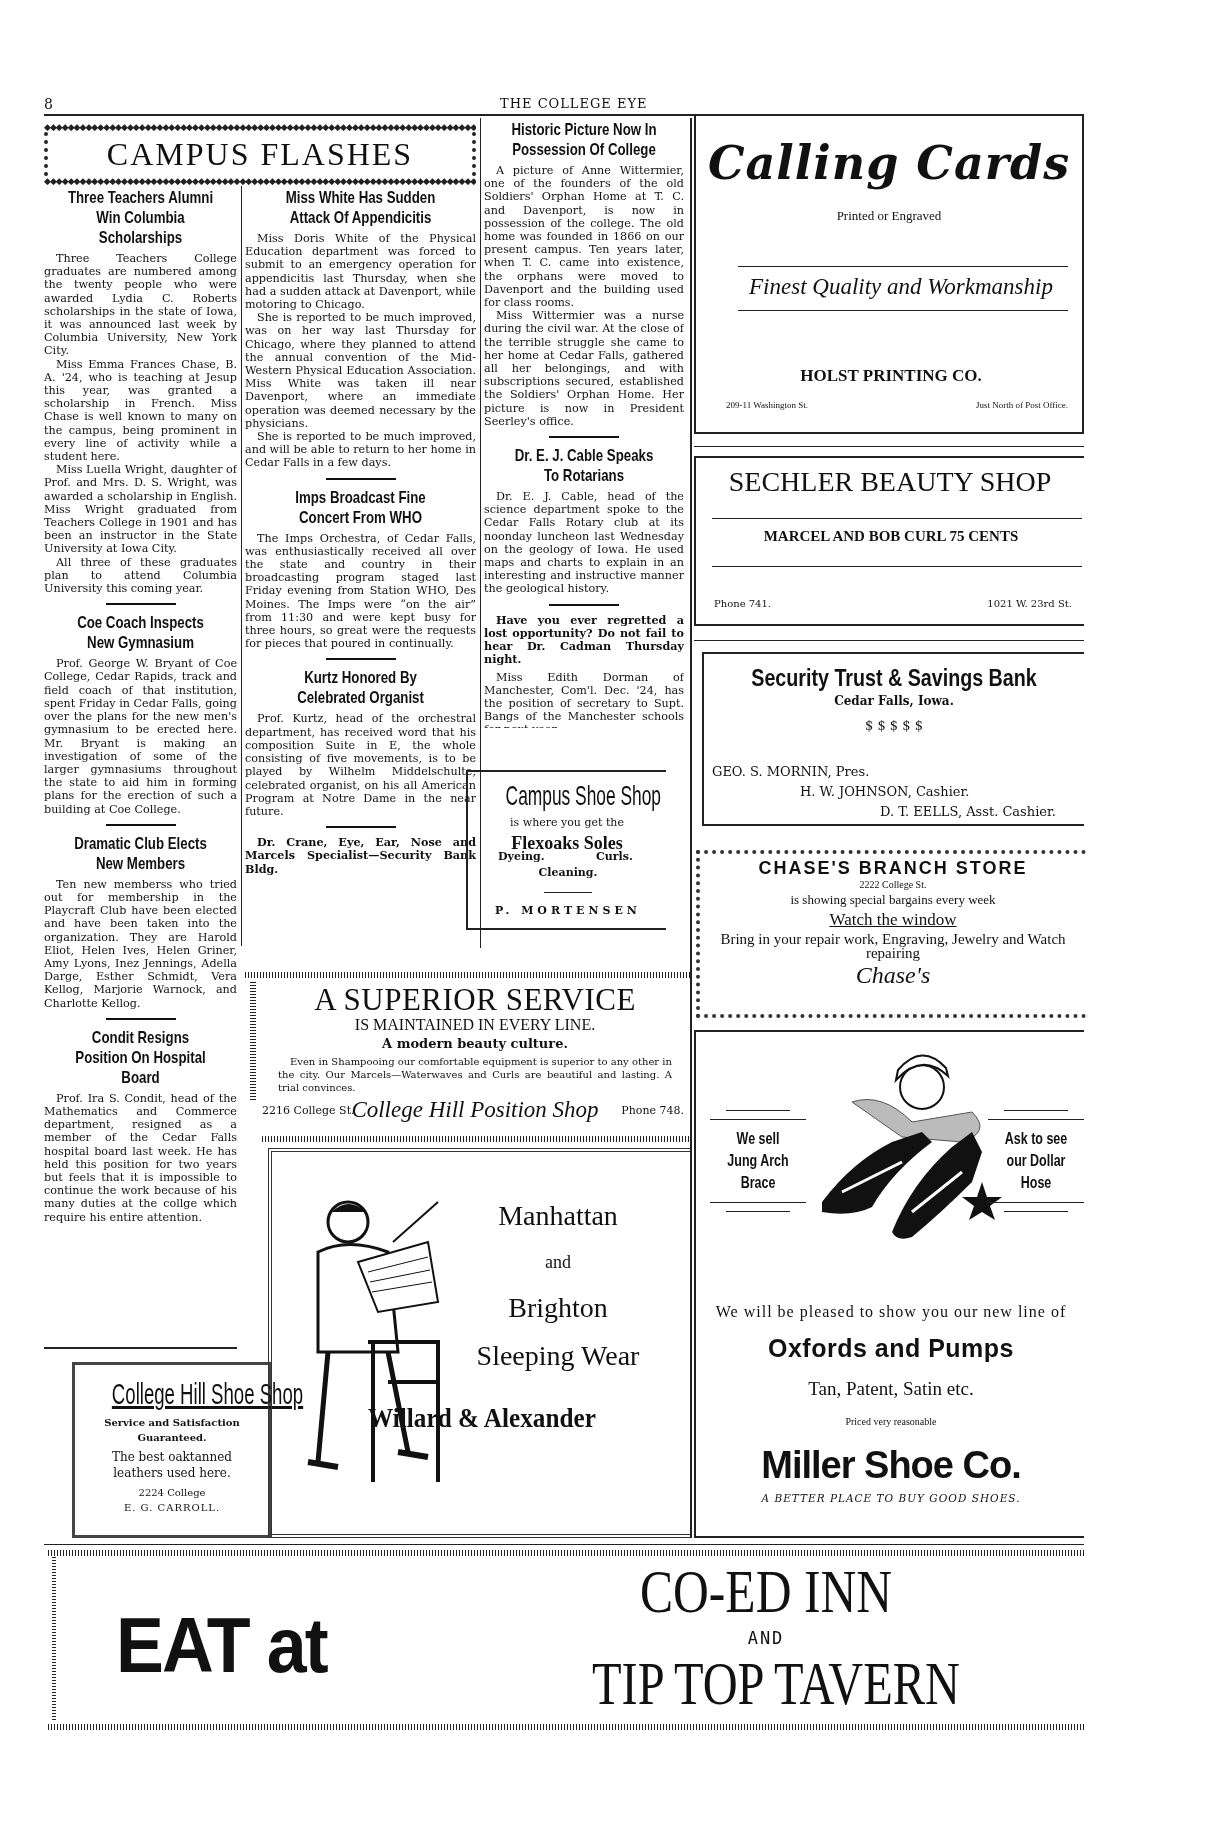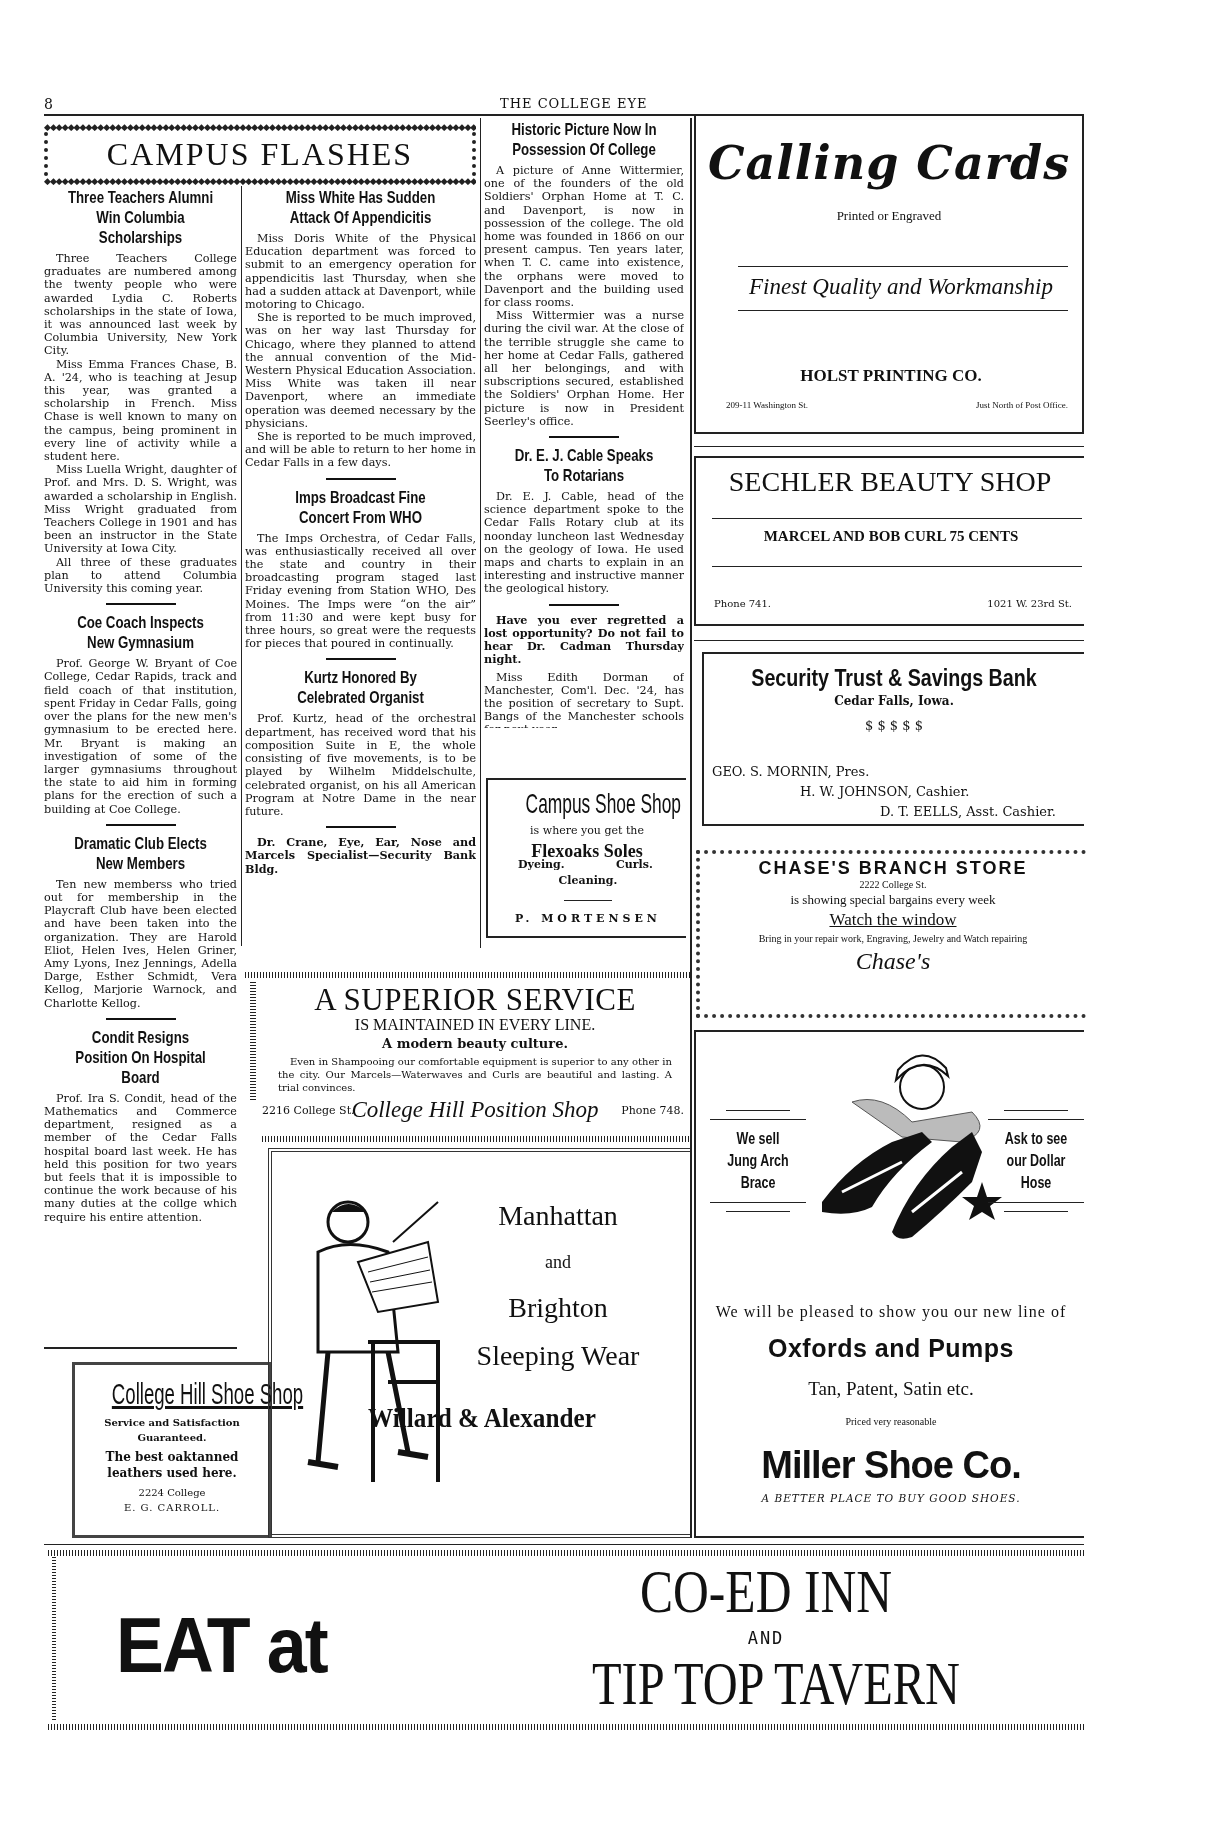--- a/index.html
+++ b/index.html
@@ -62,21 +62,21 @@
     <p class="body-text">Prof. Ira S. Condit, head of the Mathematics and Commerce department, resigned as a member of the Cedar Falls hospital board last week. He has held this position for two years but feels that it is impossible to continue the work because of his many duties at the collge which require his entire attention.</p>
   </article>
 
 </div>
 <div class="hline" style="left:44px;top:1347px;width:193px;height:2px;"></div>
 
 <div class="box" style="left:72px;top:1362px;width:200px;height:176px;border:3px solid #444;">
   <div class="center" style="font-family:'Liberation Sans',sans-serif;font-size:30px;margin-top:12px;transform:scaleX(0.62);white-space:nowrap;text-decoration:underline;">College Hill Shoe Shop</div>
   <div class="center" style="font-size:10px;font-weight:bold;margin-top:6px;">Service and Satisfaction</div>
   <div class="center" style="font-size:10px;font-weight:bold;margin-top:4px;">Guaranteed.</div>
-  <div class="center" style="font-size:12px;font-weight:bold;margin:6px 14px 0;line-height:16px;">The best oaktanned leathers used here.</div>
+  <div class="center" style="font-size:12px;font-weight:normal;margin:6px 14px 0;line-height:16px;">The best oaktanned leathers used here.</div>
   <div class="center" style="font-size:10px;margin-top:6px;">2224 College</div>
   <div class="center" style="font-size:10px;margin-top:4px;letter-spacing:1px;">E. G. CARROLL.</div>
 </div>
 
 <div class="col" style="left:245px;top:186px;width:231px;height:760px;">
   <article>
     <div class="head" style="margin-top:2px;">Miss White Has Sudden Attack Of Appendicitis</div>
     <p class="body-text">Miss Doris White of the Physical Education department was forced to submit to an emergency operation for appendicitis last Thursday, when she had a sudden attack at Davenport, while motoring to Chicago.</p>
     <p class="body-text">She is reported to be much improved, was on her way last Thursday for Chicago, where they planned to attend the annual convention of the Mid-Western Physical Education Association. Miss White was taken ill near Davenport, where an immediate operation was deemed necessary by the physicians.</p>
     <p class="body-text">She is reported to be much improved, and will be able to return to her home in Cedar Falls in a few days.</p>
@@ -105,21 +105,21 @@
   <article>
     <div class="head">Dr. E. J. Cable Speaks To Rotarians</div>
     <p class="body-text">Dr. E. J. Cable, head of the science department spoke to the Cedar Falls Rotary club at its noonday luncheon last Wednesday on the geology of Iowa. He used maps and charts to explain in an interesting and instructive manner the geological history.</p>
     <div class="rule-short"></div>
     <p class="body-text" style="font-weight:bold;">Have you ever regretted a lost opportunity? Do not fail to hear Dr. Cadman Thursday night.</p>
     <p class="body-text" style="margin-top:4px;">Miss Edith Dorman of Manchester, Com'l. Dec. '24, has the position of secretary to Supt. Bangs of the Manchester schools for next year.</p>
 
   </article>
 </div>
 
-<div class="box" style="left:486px;top:770px;width:200px;height:160px;border-width:2px 0 2px 2px;margin-top:8px;">
+<div class="box" style="left:466px;top:770px;width:200px;height:160px;border-width:2px 0 2px 2px;">
   <div class="center" style="font-family:'Liberation Sans',sans-serif;font-size:28px;margin-top:8px;transform:scaleX(0.62);white-space:nowrap;">Campus Shoe Shop</div>
   <div class="center" style="font-size:11px;margin-top:4px;">is where you get the</div>
   <div class="center lserif" style="font-size:18px;font-weight:bold;margin-top:4px;">Flexoaks Soles</div>
   <div class="abs" style="left:30px;top:78px;font-size:11px;font-weight:bold;">Dyeing.</div>
   <div class="abs" style="left:128px;top:78px;font-size:11px;font-weight:bold;">Curls.</div>
   <div class="abs center" style="left:0;width:200px;top:94px;font-size:11px;font-weight:bold;">Cleaning.</div>
   <div class="abs" style="left:76px;top:120px;width:48px;height:1px;background:#222;"></div>
   <div class="abs center" style="left:0;width:200px;top:132px;font-size:11px;font-weight:bold;letter-spacing:4px;">P. MORTENSEN</div>
 </div>
 
@@ -184,21 +184,21 @@
   <div class="abs" style="left:8px;top:110px;font-size:13px;">GEO. S. MORNIN, Pres.</div>
   <div class="abs" style="left:96px;top:130px;font-size:13px;">H. W. JOHNSON, Cashier.</div>
   <div class="abs" style="left:176px;top:150px;font-size:13px;">D. T. EELLS, Asst. Cashier.</div>
 </div>
 
 <div class="abs" style="left:696px;top:850px;width:390px;height:168px;border:4px dotted #333;border-right:none;box-sizing:border-box;">
   <div class="center" style="font-family:'Liberation Sans',sans-serif;font-weight:bold;font-size:18px;letter-spacing:2px;margin-top:4px;">CHASE'S BRANCH STORE</div>
   <div class="center lserif" style="font-size:10px;">2222 College St.</div>
   <div class="center lserif" style="font-size:13px;margin-top:2px;">is showing special bargains every week</div>
   <div class="center lserif" style="font-size:17px;margin-top:2px;"><span style="text-decoration:underline;">Watch the window</span></div>
-  <div class="center lserif" style="font-size:10px;margin:2px 10px 0;line-height:14px;">Bring in your repair work, Engraving, Jewelry and Watch repairing</div>
+  <div class="center lserif" style="font-size:15px;margin:2px 10px 0;line-height:14px;">Bring in your repair work, Engraving, Jewelry and Watch repairing</div>
   <div class="center lserif" style="font-size:24px;font-style:italic;margin-top:2px;">Chase's</div>
 </div>
 
 <div class="box" style="left:694px;top:1030px;width:390px;height:508px;border-right:none;">
   <div class="abs" style="left:14px;top:78px;width:96px;">
     <div style="height:1px;background:#222;margin:0 16px 8px;"></div>
     <div style="height:1px;background:#222;margin-bottom:8px;"></div>
     <div class="center" style="font-family:'Liberation Sans',sans-serif;font-weight:bold;font-size:16px;line-height:22px;transform:scaleX(0.78);">We sell Jung Arch Brace</div>
     <div style="height:1px;background:#222;margin-top:8px;"></div>
     <div style="height:1px;background:#222;margin:8px 16px 0;"></div>

